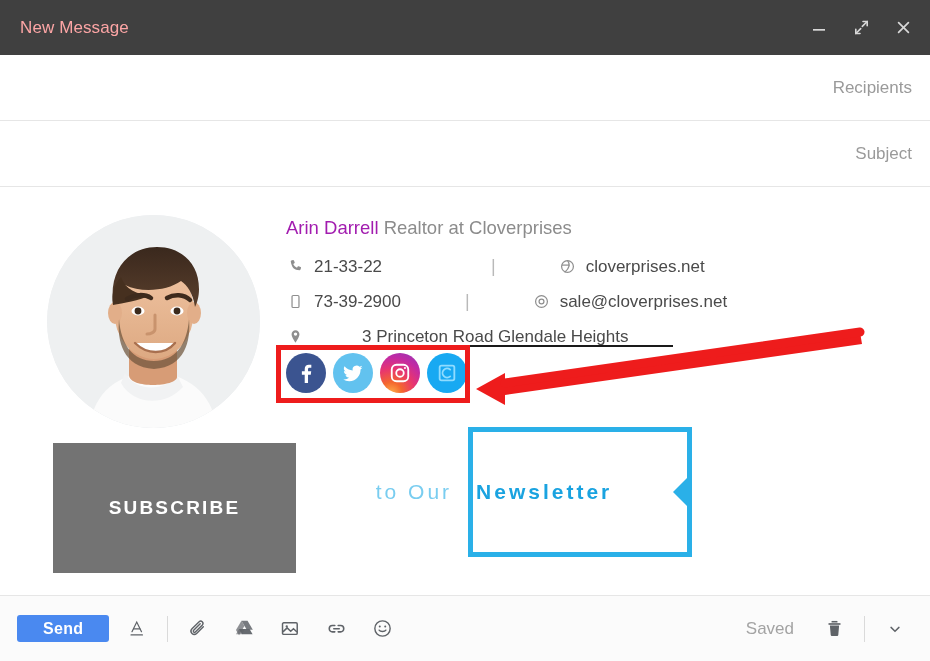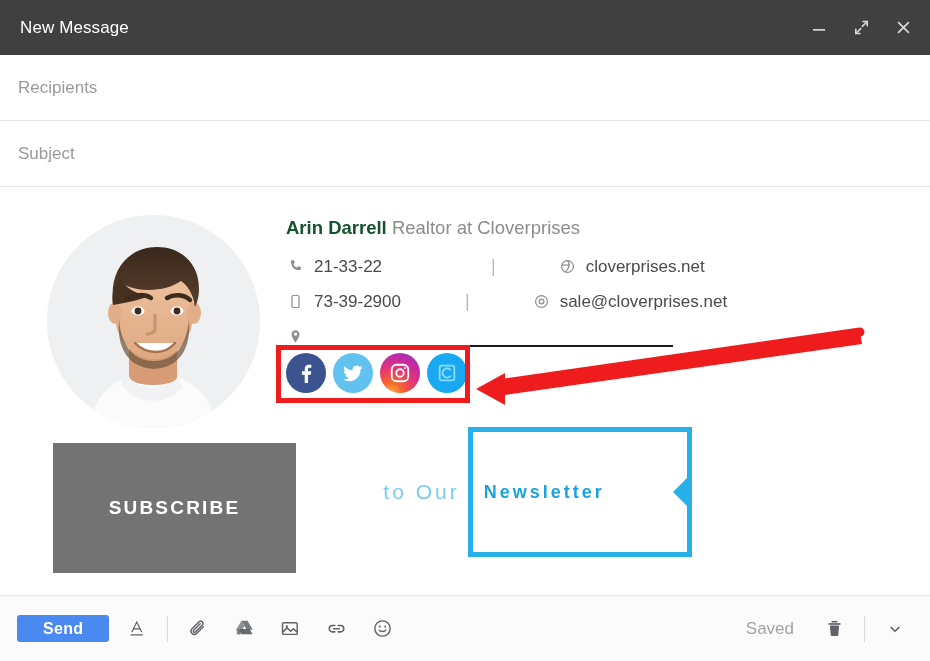--- a/index.html
+++ b/index.html
@@ -29,21 +29,21 @@
   .titlebar {
     height: 55px;
     background: #404040;
     display: flex;
     align-items: center;
     padding: 0 16px 0 20px;
     box-sizing: border-box;
     flex: 0 0 auto;
   }
   .titlebar-title {
-    color: #ffffff;
+    color: #fca5a5;
     font-size: 17px;
     letter-spacing: .1px;
     flex: 1 1 auto;
   }
   .win-btns {
     display: flex;
     align-items: center;
     gap: 20px;
   }
   .win-btn {
@@ -65,20 +65,21 @@
     flex: 0 0 auto;
   }
   .field-row input {
     border: 0;
     outline: none;
     width: 100%;
     font-family: "Liberation Sans", sans-serif;
     font-size: 17px;
     color: #333;
     background: transparent;
+    text-align: right;
   }
   .field-row input::placeholder {
     color: #9a9a9a;
     opacity: 1;
   }
 
   
   .compose-body {
     flex: 1 1 auto;
     position: relative;
@@ -107,22 +108,22 @@
     left: 286px; top: 28px;
     width: 420px;
   }
   .sig-name-line {
     font-size: 18.5px;
     line-height: 26px;
     white-space: nowrap;
     margin-bottom: 8px;
   }
   .sig-name {
-    color: #14532d;
-    font-weight: 700;
+    color: #a21caf;
+    font-weight: 400;
   }
   .sig-role {
     color: #8c8c8c;
     font-weight: 400;
   }
   .sig-line {
     display: flex;
     align-items: center;
     height: 35px;
     font-size: 17px;
@@ -236,21 +237,21 @@
     gap: 24px;
     pointer-events: none;
   }
   .bt-light {
     color: #79cdf0;
     font-size: 21px;
     letter-spacing: 3px;
   }
   .bt-bold {
     color: #1aa3e0;
-    font-size: 18px;
+    font-size: 21px;
     font-weight: bold;
     letter-spacing: 3px;
   }
 
   
   .anno-box {
     position: absolute;
     left: 276px; top: 158px;
     width: 194px; height: 58px;
     border: 5px solid #ee1c1c;
@@ -450,20 +451,21 @@
             <span class="sig-val">sale@cloverprises.net</span>
           </span>
         </div>
 
         <div class="sig-line">
           <span class="sig-ico">
             <svg width="15" height="15" viewBox="0 0 16 16" fill="currentColor">
                 <path d="M8 1.3c-2.3 0-4.2 1.9-4.2 4.2 0 3.1 4.2 9 4.2 9s4.2-5.9 4.2-9C12.2 3.2 10.3 1.3 8 1.3zm0 5.9a1.8 1.8 0 1 1 0-3.6 1.8 1.8 0 0 1 0 3.6z"></path>
               </svg>
           </span>
+          <span class="sig-val">3 Princeton Road Glendale Heights</span>
         </div>
       </div>
 
       <div class="sig-rule"></div>
 
       <div class="socials">
         <div class="social s-fb">
           <svg width="22" height="22" viewBox="0 0 24 24" fill="#ffffff">
               <path d="M14.2 23v-9.2h3l.5-3.6h-3.5V8c0-1 .3-1.7 1.8-1.7h1.8V3.1c-.3 0-1.4-.1-2.7-.1-2.7 0-4.5 1.6-4.5 4.6v2.6H7.5v3.6h3.1V23z"></path>
             </svg>

